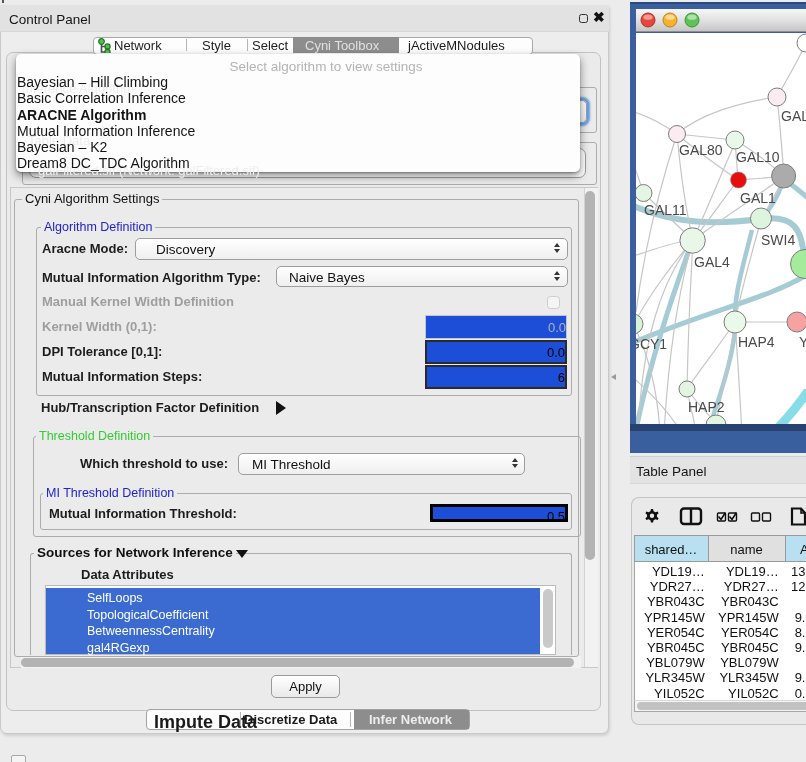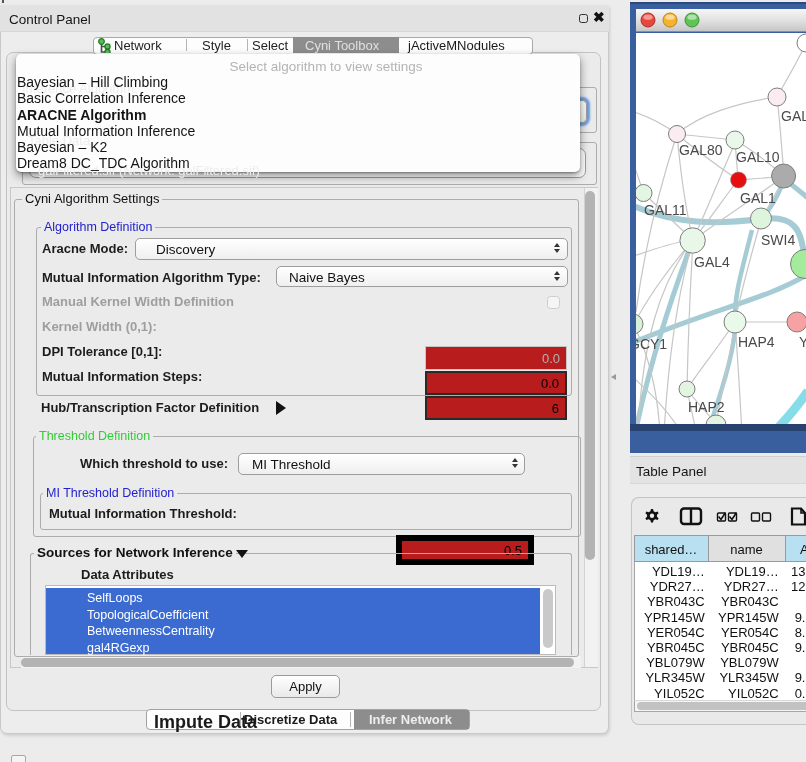--- a/index.html
+++ b/index.html
@@ -5,21 +5,21 @@
   html,body{margin:0;padding:0;}
   body{width:806px;height:762px;position:relative;overflow:hidden;background:#ececec;
        font-family:"Liberation Sans",sans-serif;-webkit-font-smoothing:antialiased;}
   .abs{position:absolute;}
   .lbl{position:absolute;font-size:13px;font-weight:bold;color:#1c1c1c;height:14px;line-height:14px;white-space:nowrap;}
   .dis{color:#9e9e9e;}
   .grp{position:absolute;border:1px solid #acacac;border-radius:3px;}
   .gt{position:absolute;background:#ebebeb;padding:0 3px;font-size:13px;height:14px;line-height:14px;white-space:nowrap;}
   .combo{position:absolute;background:linear-gradient(#ffffff,#efefef);border:1px solid #9d9d9d;border-radius:5px;box-sizing:border-box;}
   .ctext{position:absolute;font-size:13.5px;color:#111;white-space:nowrap;}
-  .inp{position:absolute;background:#b91c1c;box-sizing:border-box;font-size:13px;text-align:right;line-height:21px;padding-right:6px;margin-top:31px;}
+  .inp{position:absolute;background:#1d4ed8;box-sizing:border-box;font-size:13px;text-align:right;line-height:21px;}
   .arrows{position:absolute;width:7px;}
   .arrows .up{width:0;height:0;border-left:3.5px solid transparent;border-right:3.5px solid transparent;border-bottom:4.5px solid #333;margin-bottom:2px;}
   .arrows .dn{width:0;height:0;border-left:3.5px solid transparent;border-right:3.5px solid transparent;border-top:4.5px solid #333;}
 </style>
 </head>
 <body>
 
 <div class="abs" style="left:0;top:5px;width:609px;height:729px;background:#ededed;border:1px solid #c9c9c9;border-radius:0 0 7px 7px;box-sizing:border-box;box-shadow:1px 2px 3px rgba(0,0,0,0.12);"></div>
 <div class="abs" style="left:0;top:5px;width:609px;height:26px;background:#e2e2e2;border-bottom:1px solid #d6d6d6;"></div>
 <div class="abs" style="left:2px;top:0;width:2px;height:3px;background:#555;"></div>
@@ -100,21 +100,21 @@
 <div class="combo" style="left:238px;top:453px;width:287px;height:22px;"></div>
 <div class="ctext" style="left:252px;top:457px;">MI Threshold</div>
 <div class="arrows" style="left:512px;top:458px;">
     <div class="up"></div>
     <div class="dn"></div>
   </div>
 
 <div class="grp" style="left:40px;top:493px;width:530px;height:35px;"></div>
 <div class="gt" style="left:43px;top:486px;color:#2222cc;font-size:12.5px;">MI Threshold Definition</div>
 <div class="lbl" style="left:49px;top:507px;">Mutual Information Threshold:</div>
-<div class="inp" style="left:396px;top:504px;width:138px;height:30px;border:6px solid #000000;color:#000;line-height:20px;">0.5</div>
+<div class="inp" style="left:430px;top:504px;width:138px;height:18px;border:3px solid #000000;color:#000;line-height:20px;">0.5</div>
 
 <div class="grp" style="left:30px;top:553px;width:540px;height:101px;border-bottom:none;border-bottom-left-radius:0;border-bottom-right-radius:0;"></div>
 <div class="gt" style="left:34px;top:546px;color:#111;font-size:13.5px;font-weight:bold;">Sources for Network Inference</div>
 <div class="abs" style="left:236px;top:550px;width:0;height:0;border-left:6.5px solid transparent;border-right:6.5px solid transparent;border-top:8px solid #111;"></div>
 <div class="lbl" style="left:37px;top:568px;padding-left:44px;">Data Attributes</div>
 
 <div class="abs" style="left:45px;top:585px;width:511px;height:70px;background:#fff;border:1px solid #bbb;box-sizing:border-box;"></div>
 <div class="abs" style="left:46px;top:588px;width:494px;height:66.4px;background:#3b6bd1;"></div>
 <div class="abs" style="left:48px;top:590px;font-size:12.5px;color:#fff;line-height:16.6px;margin-left:39px;">SelfLoops<br>TopologicalCoefficient<br>BetweennessCentrality<br>gal4RGexp</div>
 <div class="abs" style="left:543px;top:589px;width:10px;height:59px;background:#c9c9c9;border-radius:5px;"></div>

